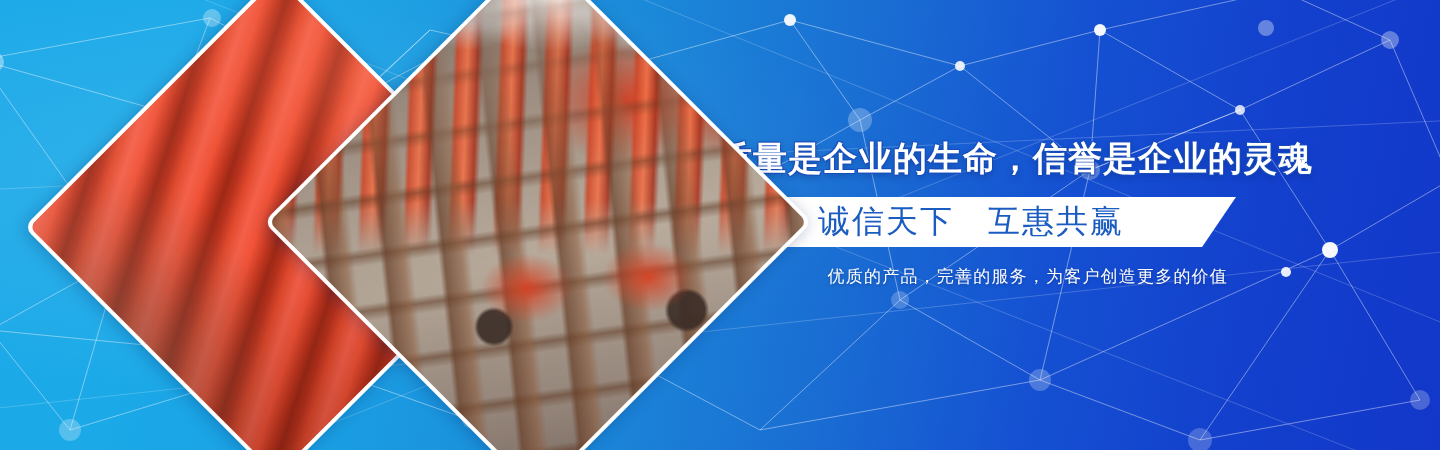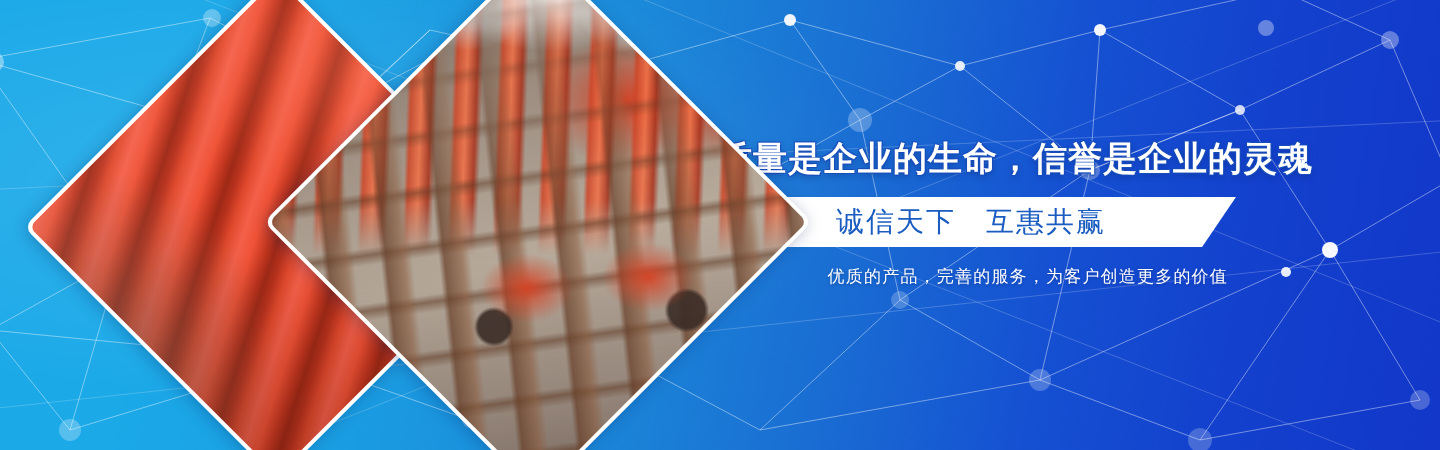--- a/index.html
+++ b/index.html
@@ -195,21 +195,21 @@
     background: #ffffff;
     clip-path: polygon(6.4% 0%, 100% 0%, 93.6% 100%, 0% 100%);
     box-shadow: 0 2px 10px rgba(6,36,110,0.22);
   }
   #ribbon .label {
     position: absolute;
     inset: 0;
     display: flex;
     align-items: center;
     justify-content: center;
-    font-size: 28px;
+    font-size: 32px;
     letter-spacing: 2px;
     color: #1a5cc0;
     white-space: pre;
   }
 
   #subtitle {
     position: absolute;
     left: 708px;
     top: 262px;
     width: 520px;

